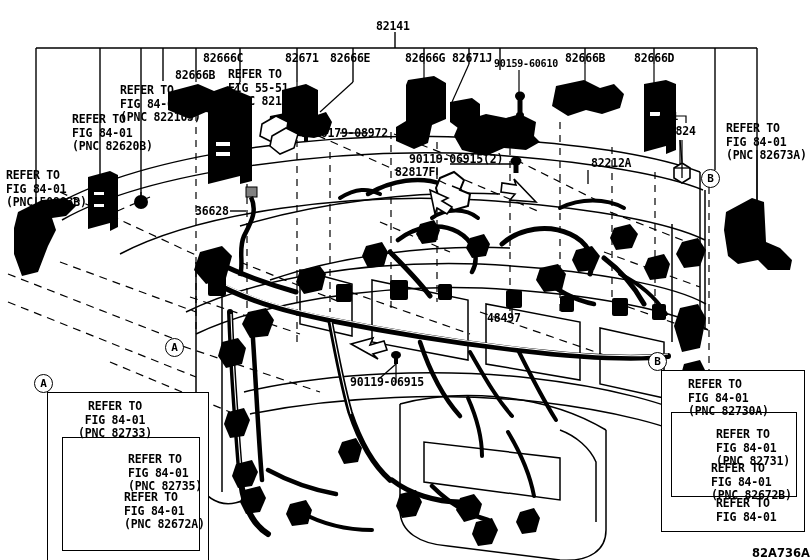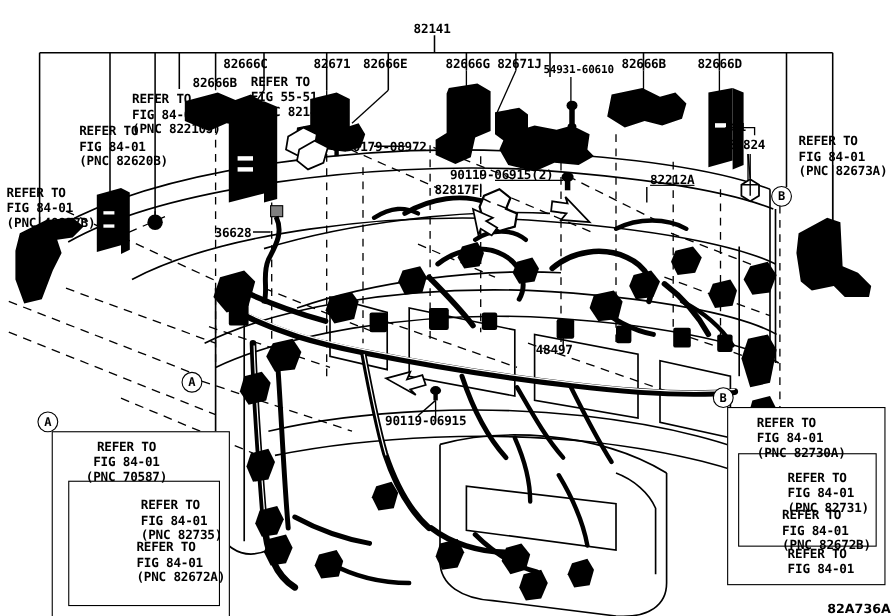--- a/index.html
+++ b/index.html
@@ -392,21 +392,21 @@
 </svg>
 
 <div class="lbl" style="left:376px;top:8px;">82141</div>
 
 <div class="lbl" style="left:203px;top:40px;">82666C</div>
 <div class="lbl" style="left:175px;top:57px;">82666B</div>
 <div class="lbl" style="left:285px;top:40px;">82671</div>
 <div class="lbl" style="left:330px;top:40px;">82666E</div>
 <div class="lbl" style="left:405px;top:40px;">82666G</div>
 <div class="lbl" style="left:452px;top:40px;">82671J</div>
-<div class="lbl small" style="left:494px;top:46px;">54931-60610</div>
+<div class="lbl small" style="left:494px;top:46px;">90159-60610</div>
 <div class="lbl" style="left:565px;top:40px;">82666B</div>
 <div class="lbl" style="left:634px;top:40px;">82666D</div>
 
 <div class="lbl ml" style="left:72px;top:101px;">
   <div>REFER TO</div>
   <div>FIG 84-01</div>
   <div>(PNC 82620B)</div>
 </div>
 
 <div class="lbl ml" style="left:120px;top:72px;">
@@ -417,50 +417,50 @@
 
 <div class="lbl ml" style="left:228px;top:56px;">
   <div>REFER TO</div>
   <div>FIG 55-51</div>
   <div>(PNC 82140)</div>
 </div>
 
 <div class="lbl ml" style="left:6px;top:157px;">
   <div>REFER TO</div>
   <div>FIG 84-01</div>
-  <div>(PNC 40837B)</div>
+  <div>(PNC 50903B)</div>
 </div>
 
 <div class="lbl ml" style="left:726px;top:110px;">
   <div>REFER TO</div>
   <div>FIG 84-01</div>
   <div>(PNC 82673A)</div>
 </div>
 
 <div class="lbl" style="left:314px;top:115px;">90179-08972</div>
 <div class="lbl" style="left:195px;top:193px;">36628</div>
 <div class="lbl" style="left:409px;top:141px;">90119-06915(2)</div>
 <div class="lbl" style="left:395px;top:154px;">82817F</div>
-<div class="lbl" style="left:591px;top:145px;text-decoration:underline;">82212A</div>
+<div class="lbl" style="left:591px;top:145px;">82212A</div>
 <div class="lbl" style="left:487px;top:300px;">48497</div>
 <div class="lbl" style="left:350px;top:364px;text-align:center;">90119-06915</div>
 <div class="lbl" style="left:662px;top:113px;">82824</div>
 <div class="lbl star" style="left:664px;top:99px;">※1</div>
 
 <div class="circ" style="left:165px;top:326px;">A</div>
 <div class="circ" style="left:701px;top:157px;">B</div>
 <div class="circ" style="left:34px;top:362px;">A</div>
 <div class="circ" style="left:648px;top:340px;">B</div>
 
 <div class="insetbox" style="left:47px;top:380px;width:160px;height:168px;"></div>
 <div class="innerbox" style="left:62px;top:425px;width:136px;height:112px;"></div>
 <div class="lbl ml" style="left:78px;top:388px;text-align:center;">
   <div>REFER TO</div>
   <div>FIG 84-01</div>
-  <div>(PNC 70587)</div>
+  <div>(PNC 82733)</div>
 </div>
 <div class="lbl ml" style="left:128px;top:441px;">
   <div>REFER TO</div>
   <div>FIG 84-01</div>
   <div>(PNC 82735)</div>
 </div>
 <div class="lbl ml" style="left:124px;top:479px;">
   <div>REFER TO</div>
   <div>FIG 84-01</div>
   <div>(PNC 82672A)</div>

